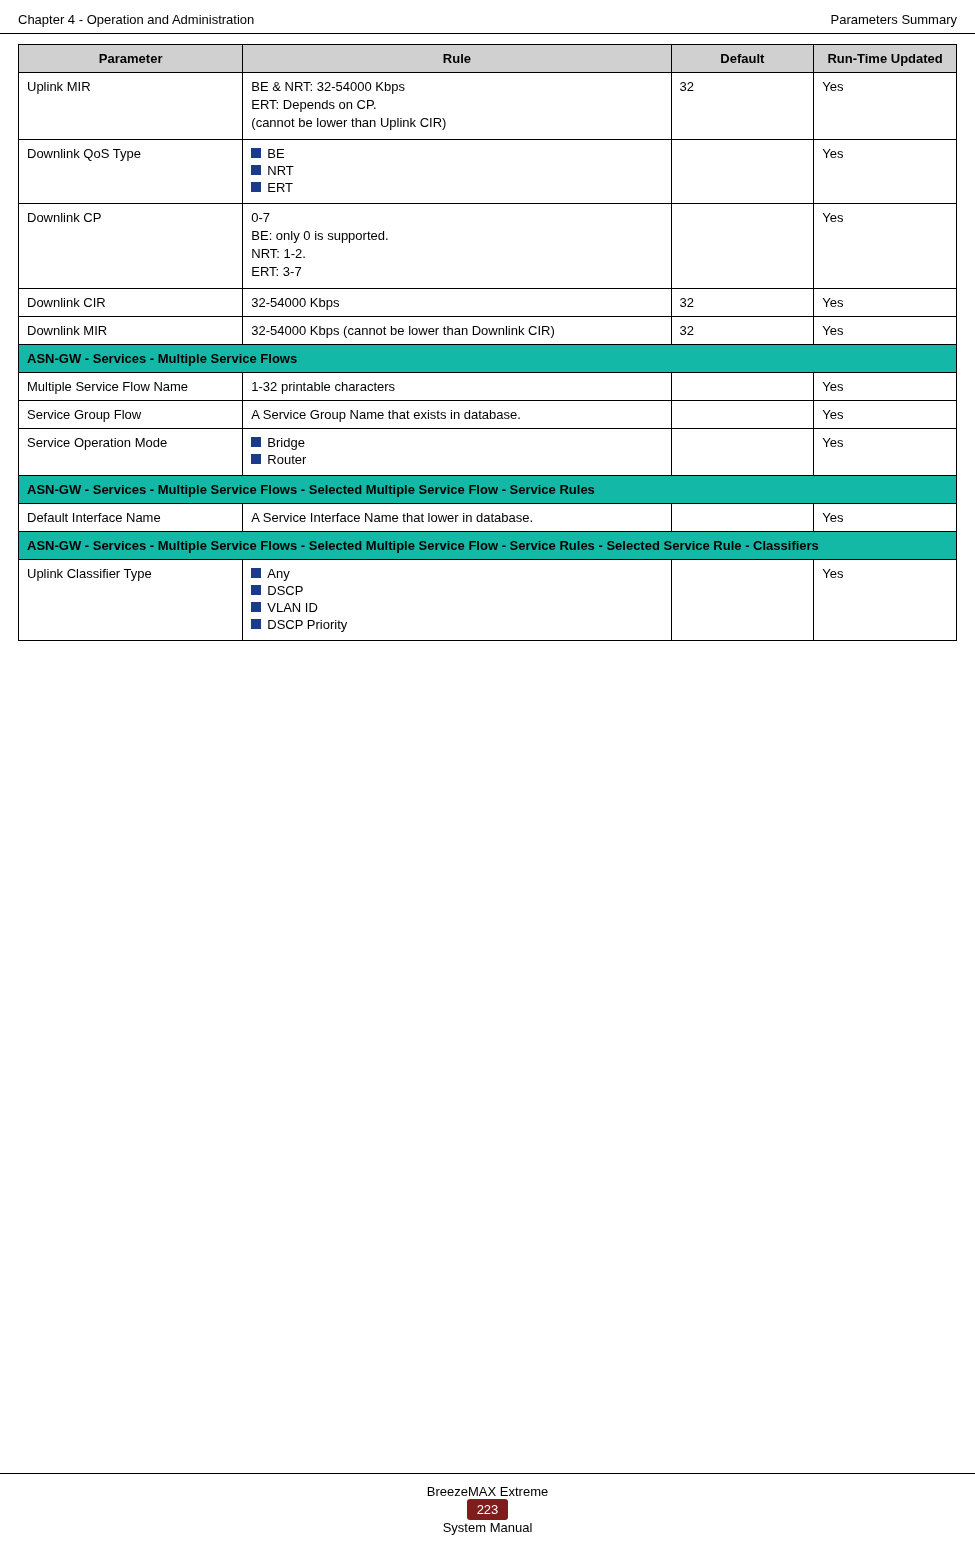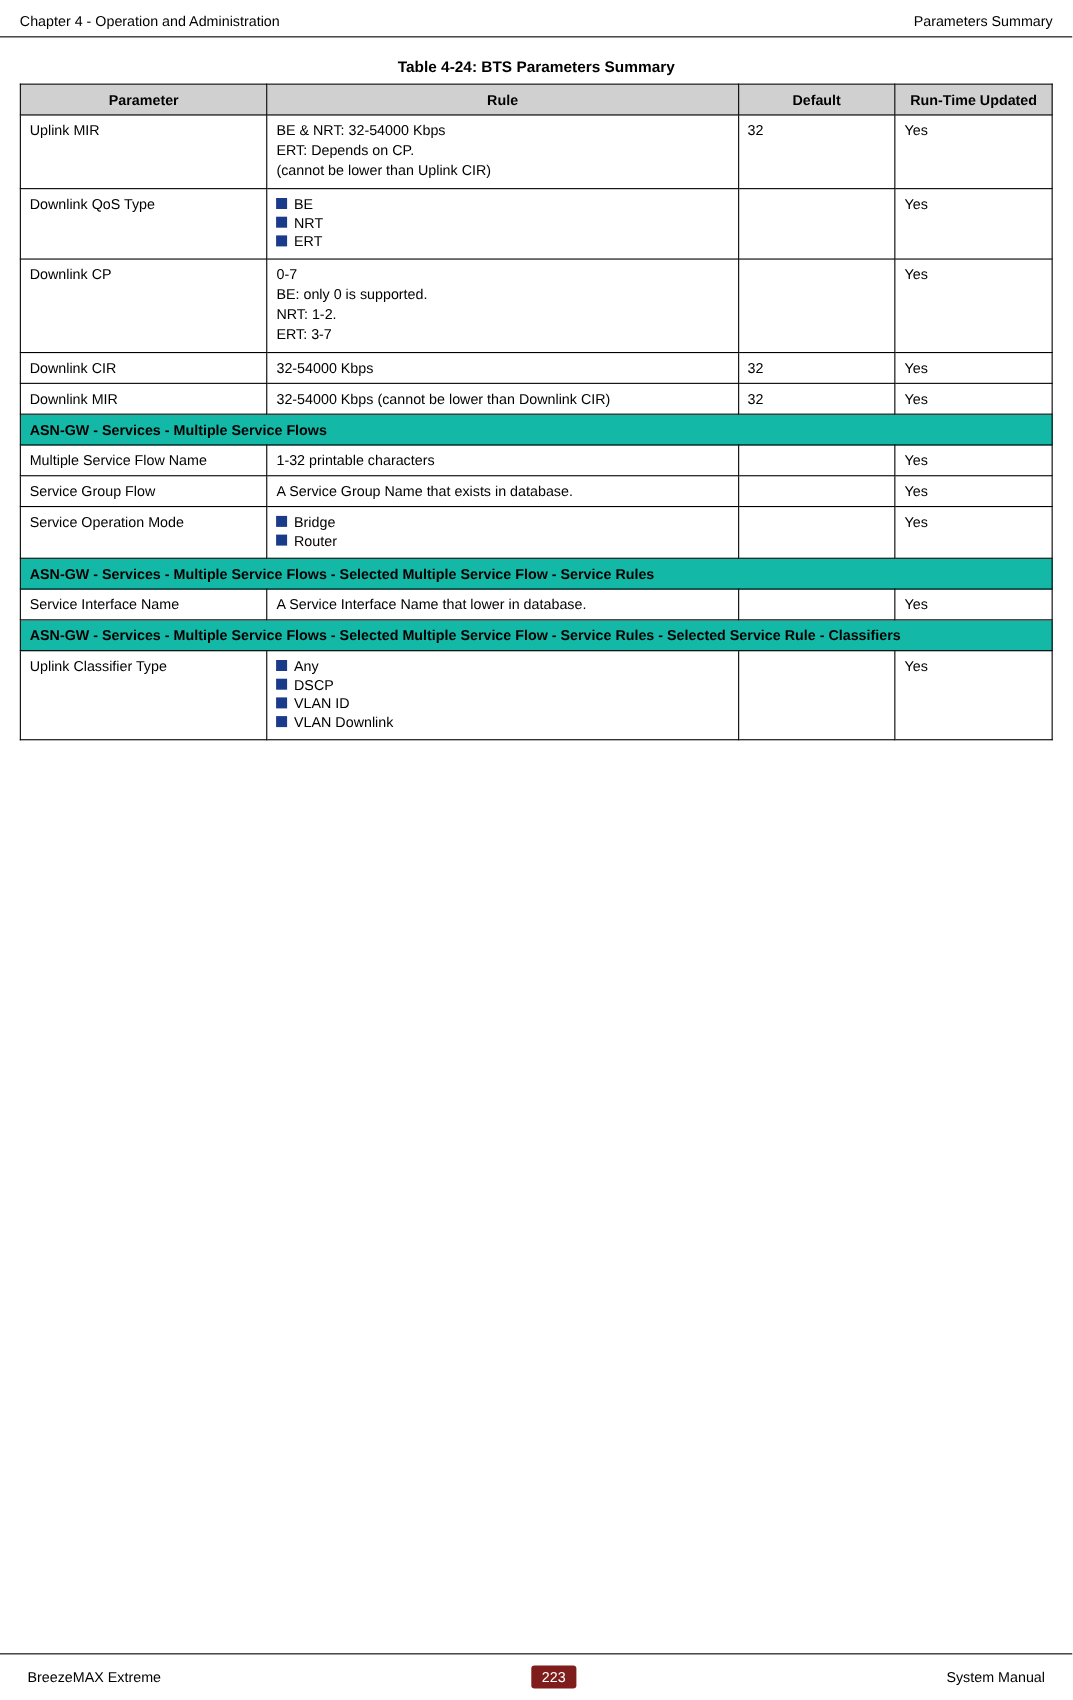--- a/index.html
+++ b/index.html
@@ -18,26 +18,27 @@
       justify-content: space-between;
       align-items: flex-start;
       padding: 12px 18px 6px 18px;
       border-bottom: 1px solid #000;
     }
 
     .page-footer {
       display: flex;
       justify-content: space-between;
       align-items: center;
-      padding: 10px 25px;
+      padding: 10px 2px;
       border-top: 1px solid #000;
       position: absolute;
       bottom: 0;
       left: 0;
       right: 0;
+      flex-direction: column;
     }
 
     .page-footer .page-num {
       background: #7f1d1d;
       color: #fff;
       padding: 3px 10px;
       border-radius: 3px;
       font-size: 13px;
     }
 
@@ -105,21 +106,20 @@
   </style>
 </head>
 <body>
 
 <div class="page-header">
   <span>Chapter 4 - Operation and Administration</span>
   <span>Parameters Summary</span>
 </div>
 
 <div class="content">
-  <div class="table-title">Table 4-24: BTS Parameters Summary</div>
 
   <table>
     <thead>
       <tr>
         <th class="col-param">Parameter</th>
         <th class="col-range">Rule</th>
         <th class="col-default">Default</th>
         <th class="col-runtime">Run-Time Updated</th>
       </tr>
     </thead>
@@ -203,21 +203,21 @@
               <span>Router</span>
             </div>
           </td>
           <td></td>
           <td>Yes</td>
         </tr>
         <tr class="section-header">
           <td colspan="4">ASN-GW - Services - Multiple Service Flows - Selected Multiple Service Flow - Service Rules</td>
         </tr>
         <tr>
-          <td>Service Interface Name</td>
+          <td>Default Interface Name</td>
           <td>A Service Interface Name that lower in database.</td>
           <td></td>
           <td>Yes</td>
         </tr>
         <tr class="section-header">
           <td colspan="4">ASN-GW - Services - Multiple Service Flows - Selected Multiple Service Flow - Service Rules - Selected Service Rule - Classifiers</td>
         </tr>
         <tr>
           <td>Uplink Classifier Type</td>
           <td>
@@ -228,21 +228,21 @@
             <div class="bullet-item">
               <span class="bullet-square"></span>
               <span>DSCP</span>
             </div>
             <div class="bullet-item">
               <span class="bullet-square"></span>
               <span>VLAN ID</span>
             </div>
             <div class="bullet-item">
               <span class="bullet-square"></span>
-              <span>VLAN Downlink</span>
+              <span>DSCP Priority</span>
             </div>
           </td>
           <td></td>
           <td>Yes</td>
         </tr>
       </tbody>
   </table>
 </div>
 
 <div class="page-footer">

